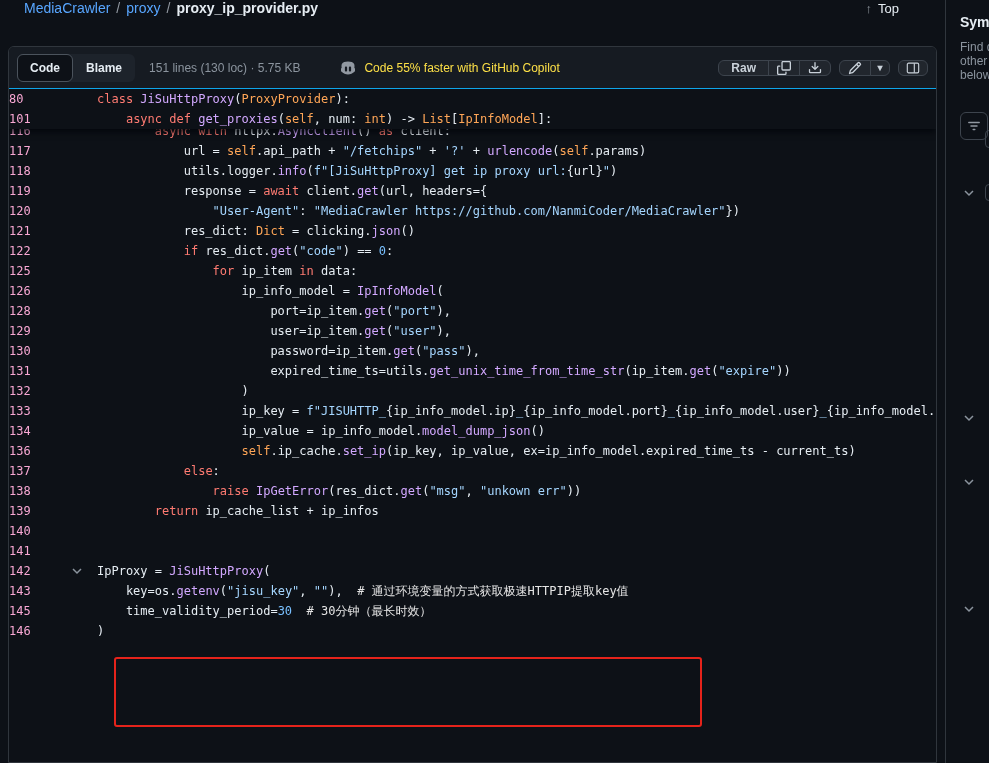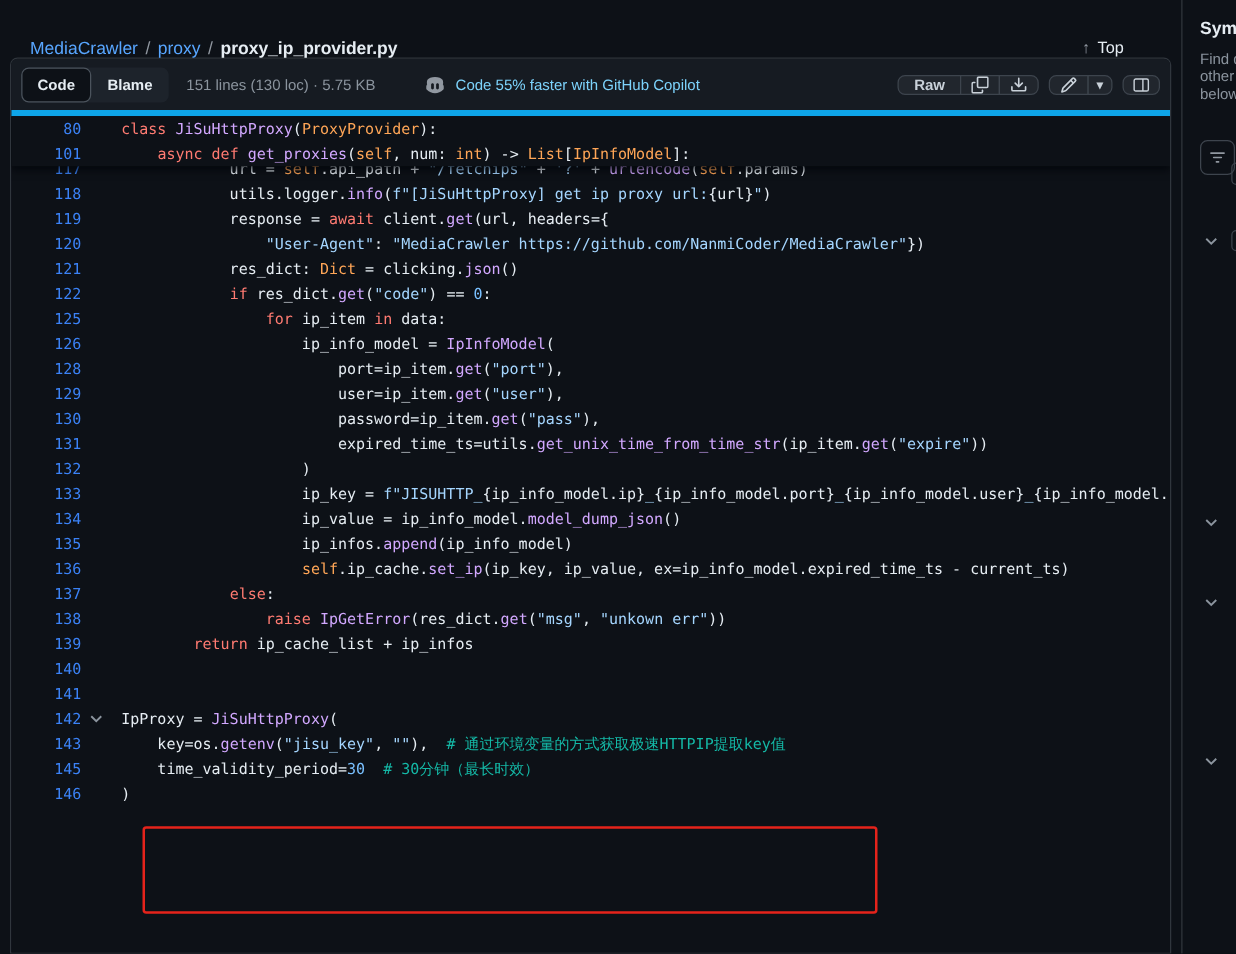--- a/index.html
+++ b/index.html
@@ -1,57 +1,57 @@
 <!DOCTYPE html>
 <html><head>
 <meta charset="utf-8">
 <style>
   html,body{margin:0;padding:0;background:#0d1117;}
   .page{width:989px;height:763px;overflow:hidden;display:flex;background:#0d1117;position:relative;font-family:"Liberation Sans",sans-serif;}
   .main{width:945px;min-width:945px;flex:0 0 945px;}
 
   
-  .breadcrumb-bar{height:46px;display:flex;align-items:flex-end;justify-content:space-between;padding:0 40px 0 24px;}
+  .breadcrumb-bar{height:46px;display:flex;align-items:flex-start;justify-content:space-between;padding:0 40px 0 24px;}
   .crumbs{font-size:14px;color:#9198a1;white-space:nowrap;}
   .crumbs a{color:#58a6ff;text-decoration:none;cursor:pointer;}
   .crumbs .sep{margin:0 6px;color:#9198a1;}
   .crumbs .file{color:#e6edf3;font-weight:700;}
   .top-btn{display:flex;align-items:center;gap:6px;background:none;border:none;color:#e6edf3;font-size:13px;cursor:pointer;font-family:inherit;}
   .top-btn .arrow{color:#9198a1;font-size:13px;}
 
   
   .file-box{margin:0 8px;border:1px solid #30363d;border-radius:6px 6px 0 0;height:717px;overflow:hidden;box-sizing:border-box;}
-  .toolbar{height:41px;background:#161b22;border-bottom:5px solid #0ea5e9;display:flex;align-items:center;padding:0 8px;box-sizing:content-box;}
+  .toolbar{height:41px;background:#161b22;border-bottom:1px solid #0ea5e9;display:flex;align-items:center;padding:0 8px;box-sizing:content-box;}
   .seg{display:flex;background:#1d232b;border-radius:6px;height:28px;}
   .seg-btn{border:1px solid transparent;background:transparent;color:#e6edf3;font-size:12px;font-weight:700;padding:0 12px;border-radius:6px;height:28px;cursor:pointer;font-family:inherit;}
   .seg-btn.active{background:#0d1117;border-color:#4b535c;}
   .meta{font-size:12px;color:#8b949e;margin-left:14px;white-space:nowrap;}
-  .copilot{display:flex;align-items:center;gap:8px;margin-left:40px;font-size:12px;color:#7dd3fc;white-space:nowrap;}
+  .copilot{display:flex;align-items:center;gap:8px;margin-left:40px;font-size:12px;color:#fde047;white-space:nowrap;}
   .tb-right{margin-left:auto;display:flex;align-items:center;gap:8px;}
   .btn-group{display:flex;}
   .gh-btn{height:16px;background:#21262d;border:1px solid #3d444d;color:#c9d1d9;font-size:12px;font-weight:700;display:flex;align-items:center;justify-content:center;cursor:pointer;box-sizing:border-box;font-family:inherit;}
   .btn-group .gh-btn{border-radius:0;margin-left:-1px;}
   .btn-group .gh-btn:first-child{border-radius:6px 0 0 6px;margin-left:0;}
   .btn-group .gh-btn:last-child{border-radius:0 6px 6px 0;}
   .gh-btn.single{border-radius:6px;width:30px;}
   .gh-btn.raw{padding:0 12px;}
   .gh-btn.iconb{width:32px;}
   .gh-btn.caretb{width:20px;font-size:10px;color:#c9d1d9;}
 
   
   .code-area{position:relative;background:#0d1117;height:674px;overflow:hidden;font-family:"DejaVu Sans Mono",monospace;font-size:12px;}
   .sticky{position:relative;z-index:3;background:#0d1117;box-shadow:0 3px 6px rgba(1,4,9,0.75);}
   .rows{position:relative;z-index:1;margin-top:-8px;}
   .code-row{display:flex;height:20px;line-height:20px;}
   .gutter{width:88px;flex:0 0 88px;display:flex;}
-  .ln{width:56px;flex:0 0 56px;text-align:right;color:#3b82f6;cursor:pointer;}
+  .ln{width:56px;flex:0 0 56px;color:#f9a8d4;cursor:pointer;}
   .chev-slot{width:24px;flex:0 0 24px;display:flex;align-items:center;justify-content:center;}
   .lc{flex:1;overflow:hidden;white-space:pre;color:#e6edf3;cursor:text;}
   .tk-k{color:#ff7b72;} .tk-f{color:#d2a8ff;} .tk-o{color:#ffa657;}
-  .tk-s{color:#a5d6ff;} .tk-n{color:#79c0ff;} .tk-c{color:#14b8a6;} .tk-p{color:#e6edf3;}
+  .tk-s{color:#a5d6ff;} .tk-n{color:#79c0ff;} .tk-c{color:#e5e5e5;} .tk-p{color:#e6edf3;}
   .red-box{position:absolute;left:105px;top:568px;width:584px;height:66px;border:2px solid #e5231b;border-radius:3px;z-index:4;pointer-events:none;}
 
   
   .symbols-panel{width:300px;min-width:300px;border-left:1px solid #30363d;position:relative;background:#0d1117;height:763px;box-sizing:border-box;}
   .sym-title{font-size:14px;font-weight:700;color:#e6edf3;padding:14px 0 0 14px;}
   .sym-desc{font-size:12px;line-height:14px;color:#8b949e;margin:10px 0 0 14px;white-space:pre-line;width:262px;}
   .filter-btn{position:absolute;left:14px;top:112px;width:28px;height:28px;border:1px solid #3d444d;background:transparent;border-radius:6px;display:flex;align-items:center;justify-content:center;cursor:pointer;}
   .sym-chev{position:absolute;left:15px;width:16px;height:14px;background:none;border:none;padding:0;display:flex;align-items:center;justify-content:center;cursor:pointer;}
   .edge-box{position:absolute;left:39px;width:18px;border:1px solid #3d444d;border-radius:4px;}
 </style>
@@ -142,20 +142,27 @@
               <div class="gutter">
                 <span class="ln">101</span>
                 <span class="chev-slot"></span>
               </div>
               <div class="lc"><span class="tk-p">    </span><span class="tk-k">async def </span><span class="tk-f">get_proxies</span><span class="tk-p">(</span><span class="tk-o">self</span><span class="tk-p">, num: </span><span class="tk-o">int</span><span class="tk-p">) -&gt; </span><span class="tk-o">List</span><span class="tk-p">[</span><span class="tk-o">IpInfoModel</span><span class="tk-p">]:</span></div>
             </div>
           </div>
         <div id="rows" class="rows">
             <div class="code-row">
               <div class="gutter">
+                <span class="ln">116</span>
+                <span class="chev-slot"></span>
+              </div>
+              <div class="lc"><span class="tk-p">        </span><span class="tk-k">async with</span><span class="tk-p"> httpx.</span><span class="tk-f">AsyncClient</span><span class="tk-p">() </span><span class="tk-k">as</span><span class="tk-p"> client:</span></div>
+            </div>
+            <div class="code-row">
+              <div class="gutter">
                 <span class="ln">117</span>
                 <span class="chev-slot"></span>
               </div>
               <div class="lc"><span class="tk-p">            url = </span><span class="tk-o">self</span><span class="tk-p">.api_path + </span><span class="tk-s">"/fetchips"</span><span class="tk-p"> + </span><span class="tk-s">'?'</span><span class="tk-p"> + </span><span class="tk-f">urlencode</span><span class="tk-p">(</span><span class="tk-o">self</span><span class="tk-p">.params)</span></div>
             </div>
             <div class="code-row">
               <div class="gutter">
                 <span class="ln">118</span>
                 <span class="chev-slot"></span>
               </div>
@@ -244,27 +251,20 @@
                 <span class="chev-slot"></span>
               </div>
               <div class="lc"><span class="tk-p">                    ip_key = </span><span class="tk-s">f"JISUHTTP_</span><span class="tk-p">{ip_info_model.ip}</span><span class="tk-s">_</span><span class="tk-p">{ip_info_model.port}</span><span class="tk-s">_</span><span class="tk-p">{ip_info_model.user}</span><span class="tk-s">_</span><span class="tk-p">{ip_info_model.password}</span></div>
             </div>
             <div class="code-row">
               <div class="gutter">
                 <span class="ln">134</span>
                 <span class="chev-slot"></span>
               </div>
               <div class="lc"><span class="tk-p">                    ip_value = ip_info_model.</span><span class="tk-f">model_dump_json</span><span class="tk-p">()</span></div>
-            </div>
-            <div class="code-row">
-              <div class="gutter">
-                <span class="ln">135</span>
-                <span class="chev-slot"></span>
-              </div>
-              <div class="lc"><span class="tk-p">                    ip_infos.</span><span class="tk-f">append</span><span class="tk-p">(ip_info_model)</span></div>
             </div>
             <div class="code-row">
               <div class="gutter">
                 <span class="ln">136</span>
                 <span class="chev-slot"></span>
               </div>
               <div class="lc"><span class="tk-p">                    </span><span class="tk-o">self</span><span class="tk-p">.ip_cache.</span><span class="tk-f">set_ip</span><span class="tk-p">(ip_key, ip_value, ex=ip_info_model.expired_time_ts - current_ts)</span></div>
             </div>
             <div class="code-row">
               <div class="gutter">

